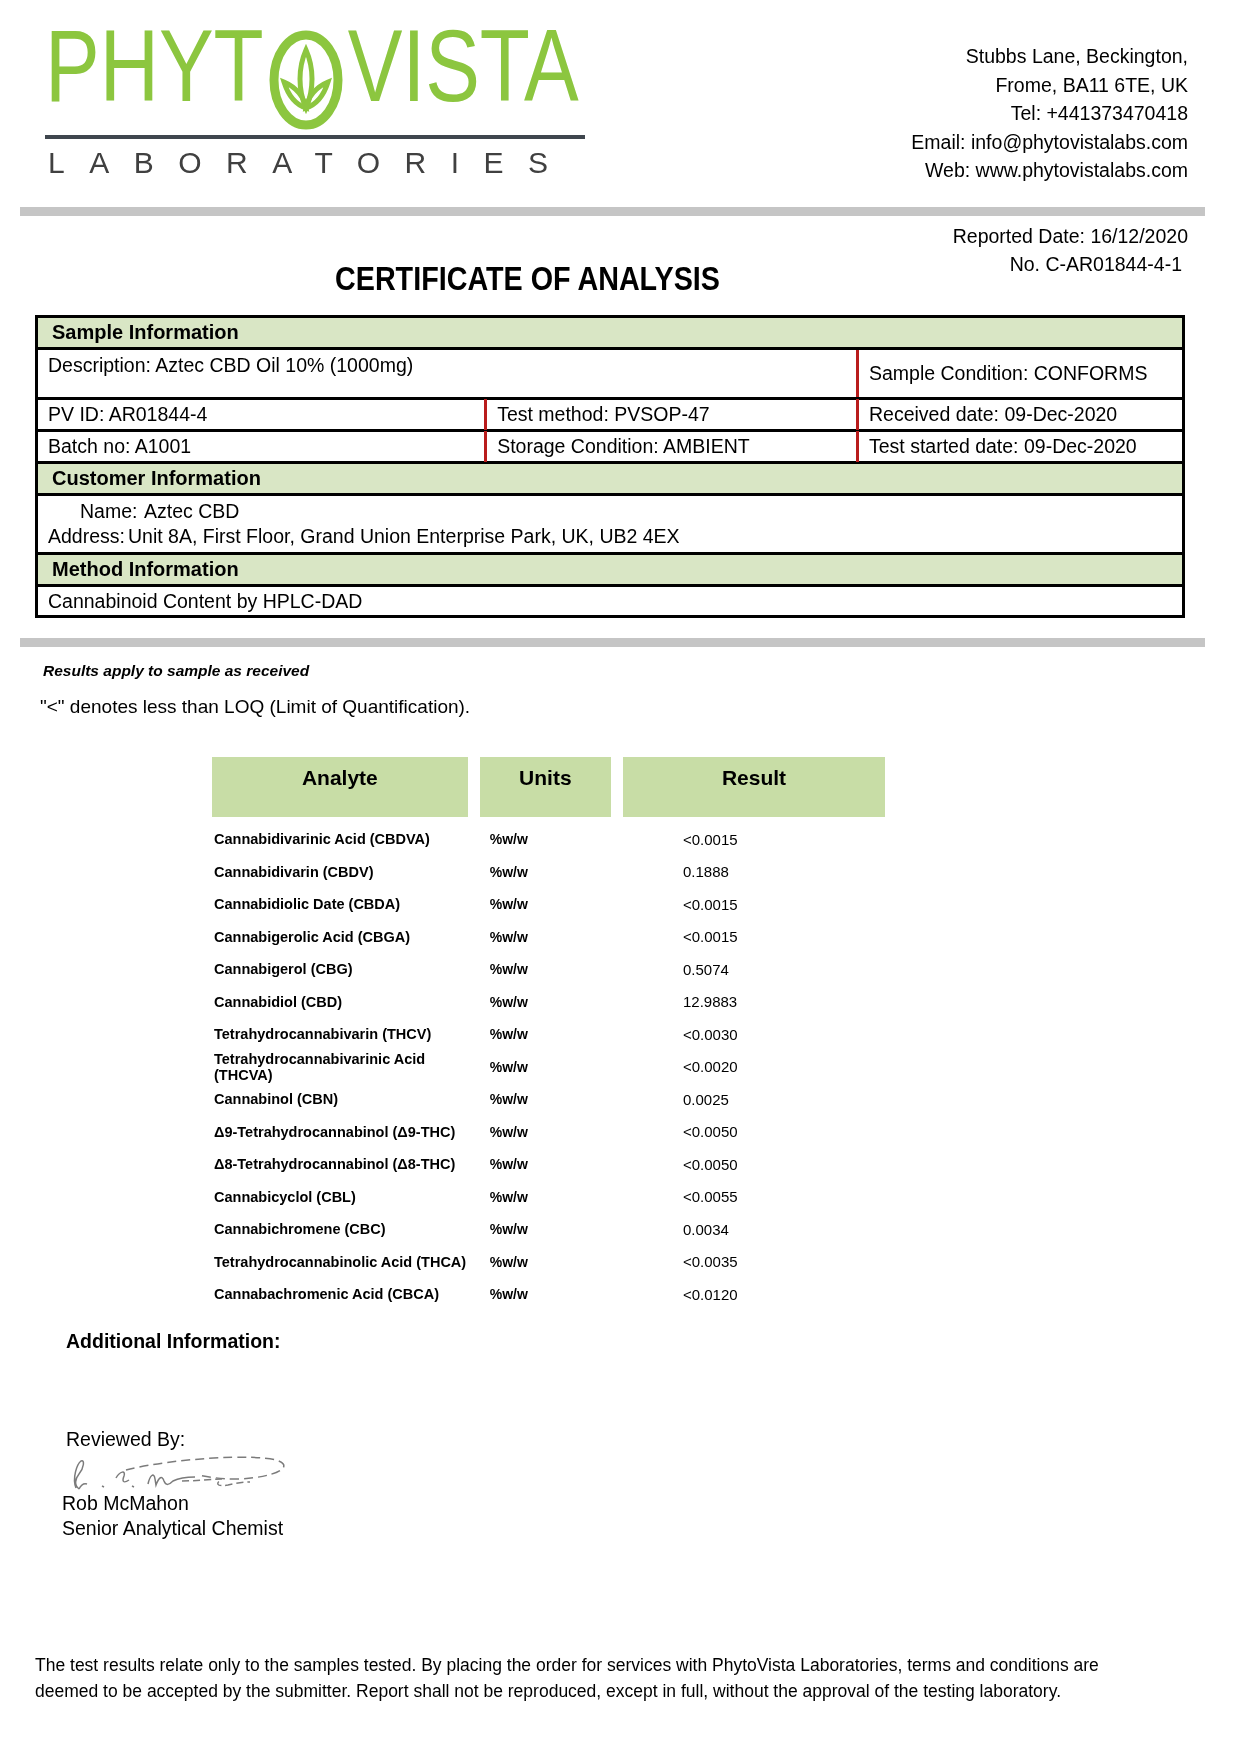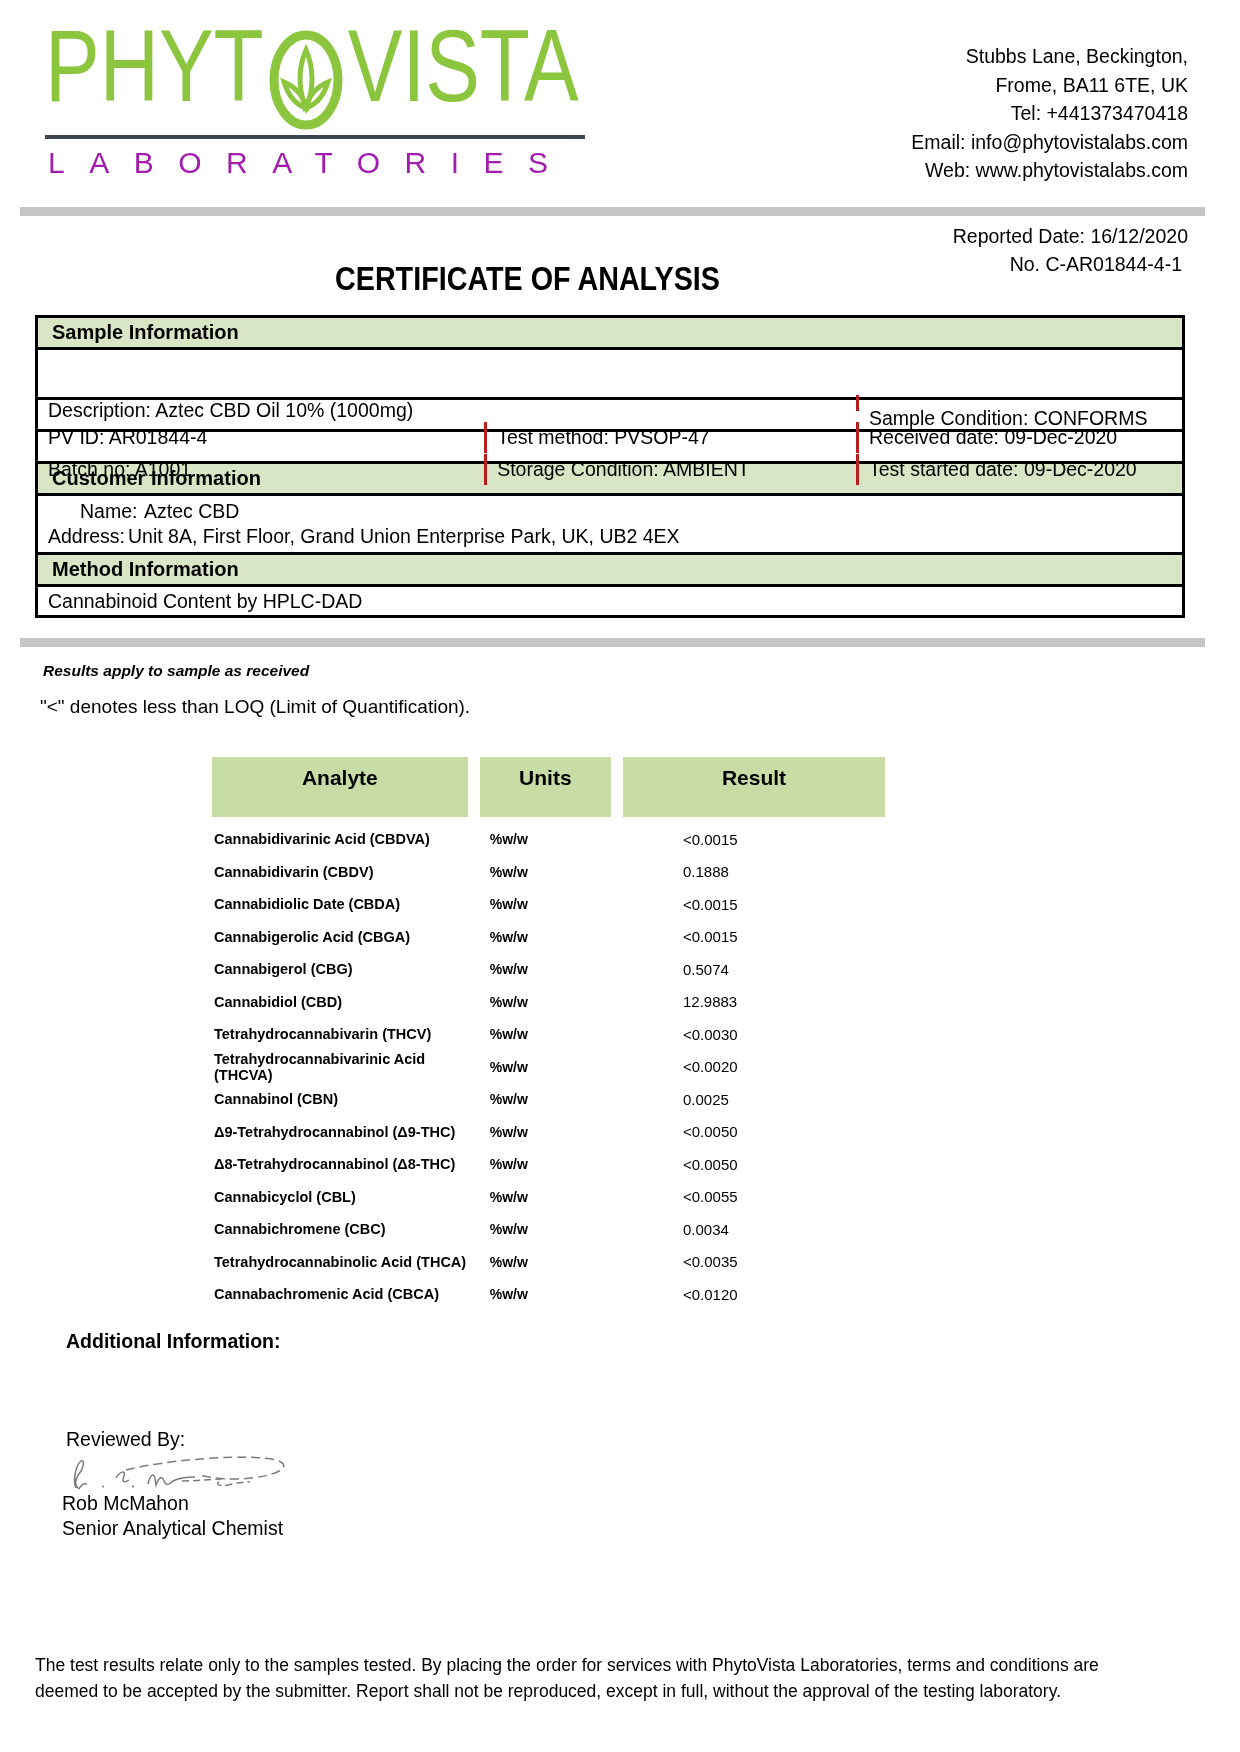--- a/index.html
+++ b/index.html
@@ -6,36 +6,36 @@
   .page{
     position:relative;width:1240px;height:1752px;background:#ffffff;
     font-family:"Liberation Sans", sans-serif;color:#000;overflow:hidden;
   }
   
   .logo-main{position:absolute;left:45px;top:8px;height:118px;display:flex;align-items:flex-end;}
   .logo-word{font-size:82px;line-height:96px;color:#8cc63f;letter-spacing:0px;
     display:inline-block;transform:scaleY(1.25);transform-origin:50% 100%;font-weight:400;}
   .logo-o{width:78px;height:104px;margin:0 3px -6px 3px;}
   .logo-rule{position:absolute;left:45px;top:135px;width:540px;height:4px;background:#3f464e;}
-  .logo-sub{position:absolute;left:48px;top:146px;font-size:30px;letter-spacing:24.5px;color:#a21caf;white-space:nowrap;}
+  .logo-sub{position:absolute;left:48px;top:146px;font-size:30px;letter-spacing:24.5px;color:#404040;white-space:nowrap;}
   
   .contact{position:absolute;right:52px;top:42px;text-align:right;font-size:19.5px;line-height:28.5px;}
   .graybar{position:absolute;left:20px;width:1185px;height:9px;background:#c5c5c5;}
   .gb1{top:207px;} .gb2{top:638px;}
   .reported-date{position:absolute;right:52px;top:225px;font-size:19.5px;}
   .cert-no{position:absolute;right:58px;top:253px;font-size:19.5px;}
   .doc-title{position:absolute;left:335px;top:260px;font-size:33px;font-weight:bold;white-space:nowrap;
     transform:scaleX(0.87);transform-origin:0 0;letter-spacing:0px;}
   
   .sections{position:absolute;left:35px;top:315px;width:1150px;}
   .sec{box-sizing:border-box;border:3px solid #000;margin-top:-3px;background:#fff;}
   .sec:first-child{margin-top:0;}
   .sec-head{background:#d9e6c5;padding:3px 0 3px 14px;font-size:20px;font-weight:bold;}
   .row{display:flex;}
-  .cell{box-sizing:border-box;padding:4px 10px;font-size:19.5px;margin-top:45px;}
+  .cell{box-sizing:border-box;padding:4px 10px;font-size:19.5px;}
   .cell+.cell{border-left:3px solid #b91c1c;}
   .desc-row{height:53px;}
   .desc-cell{width:71.5%;}
   .cond-cell{width:28.5%;display:flex;align-items:flex-start;padding-top:12px;}
   .trow{height:35px;align-items:center;}
   .c1{width:39%;} .c2{width:32.5%;} .c3{width:28.5%;}
   .cust-box{height:62px;display:flex;flex-direction:column;justify-content:space-between;padding:4px 10px;box-sizing:border-box;}
   .cust-line{font-size:19.5px;}
   .cust-label{display:inline-block;}
   .lbl-name{width:64px;margin-left:32px;}

